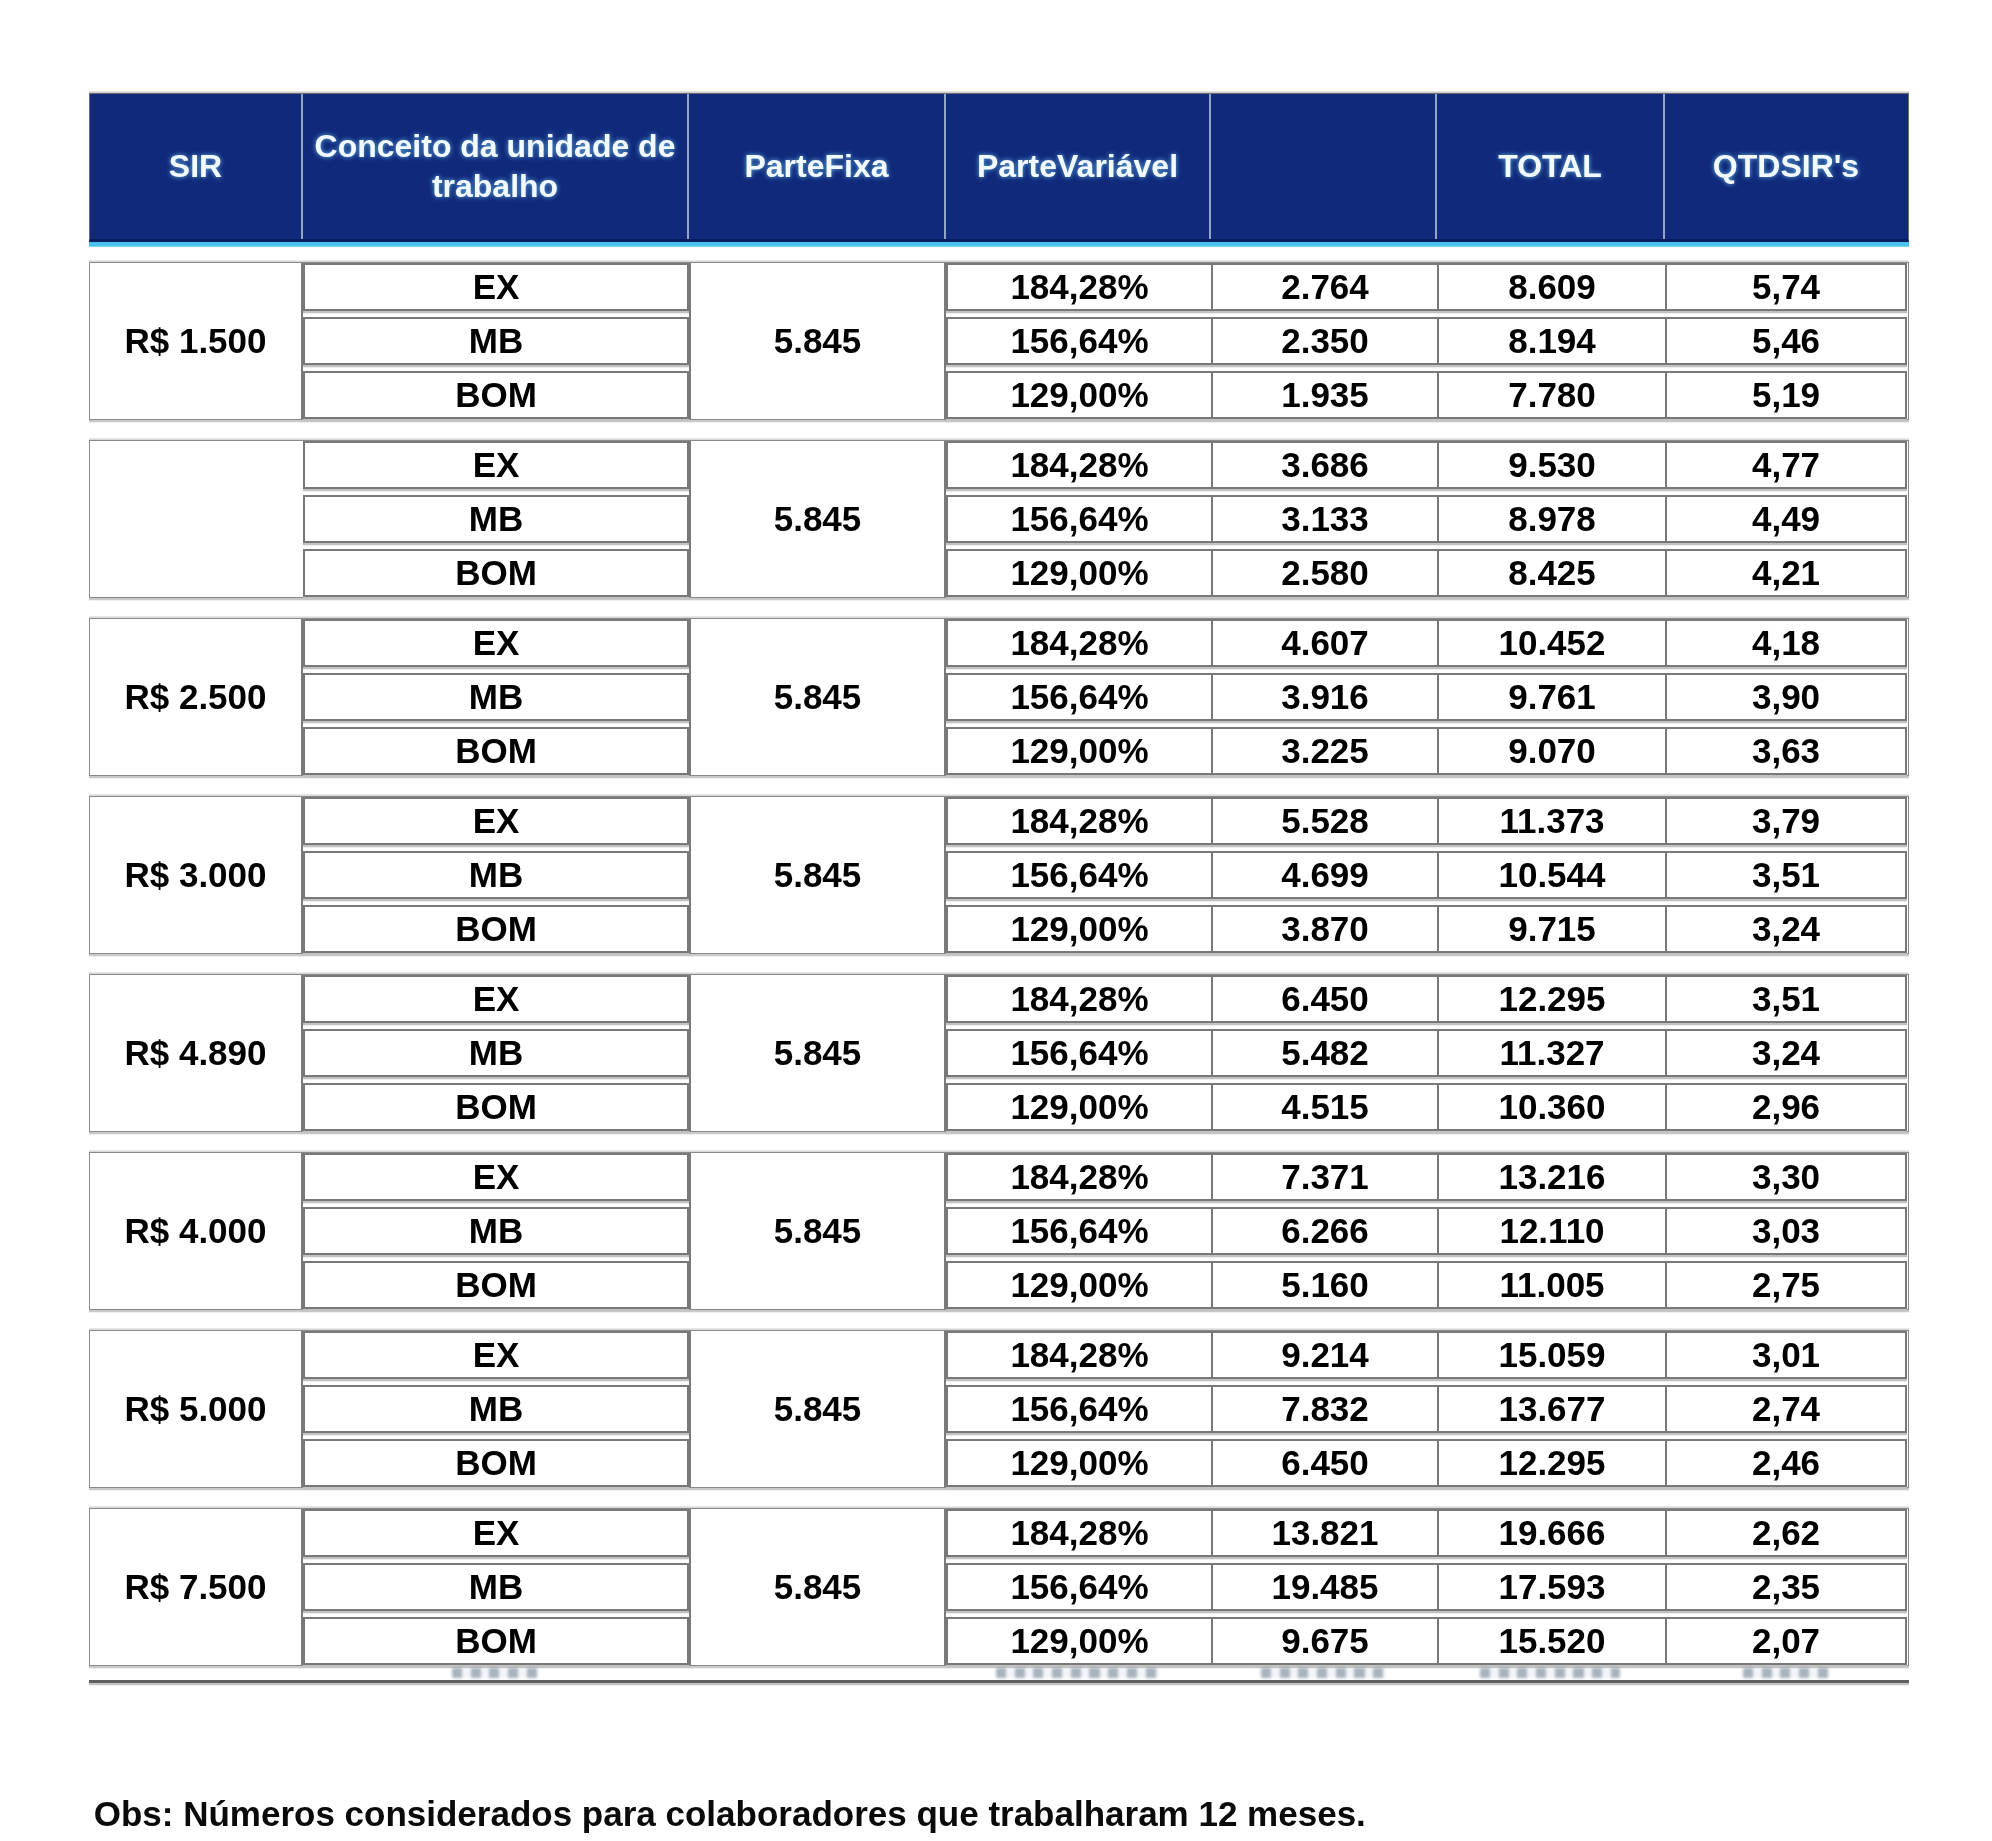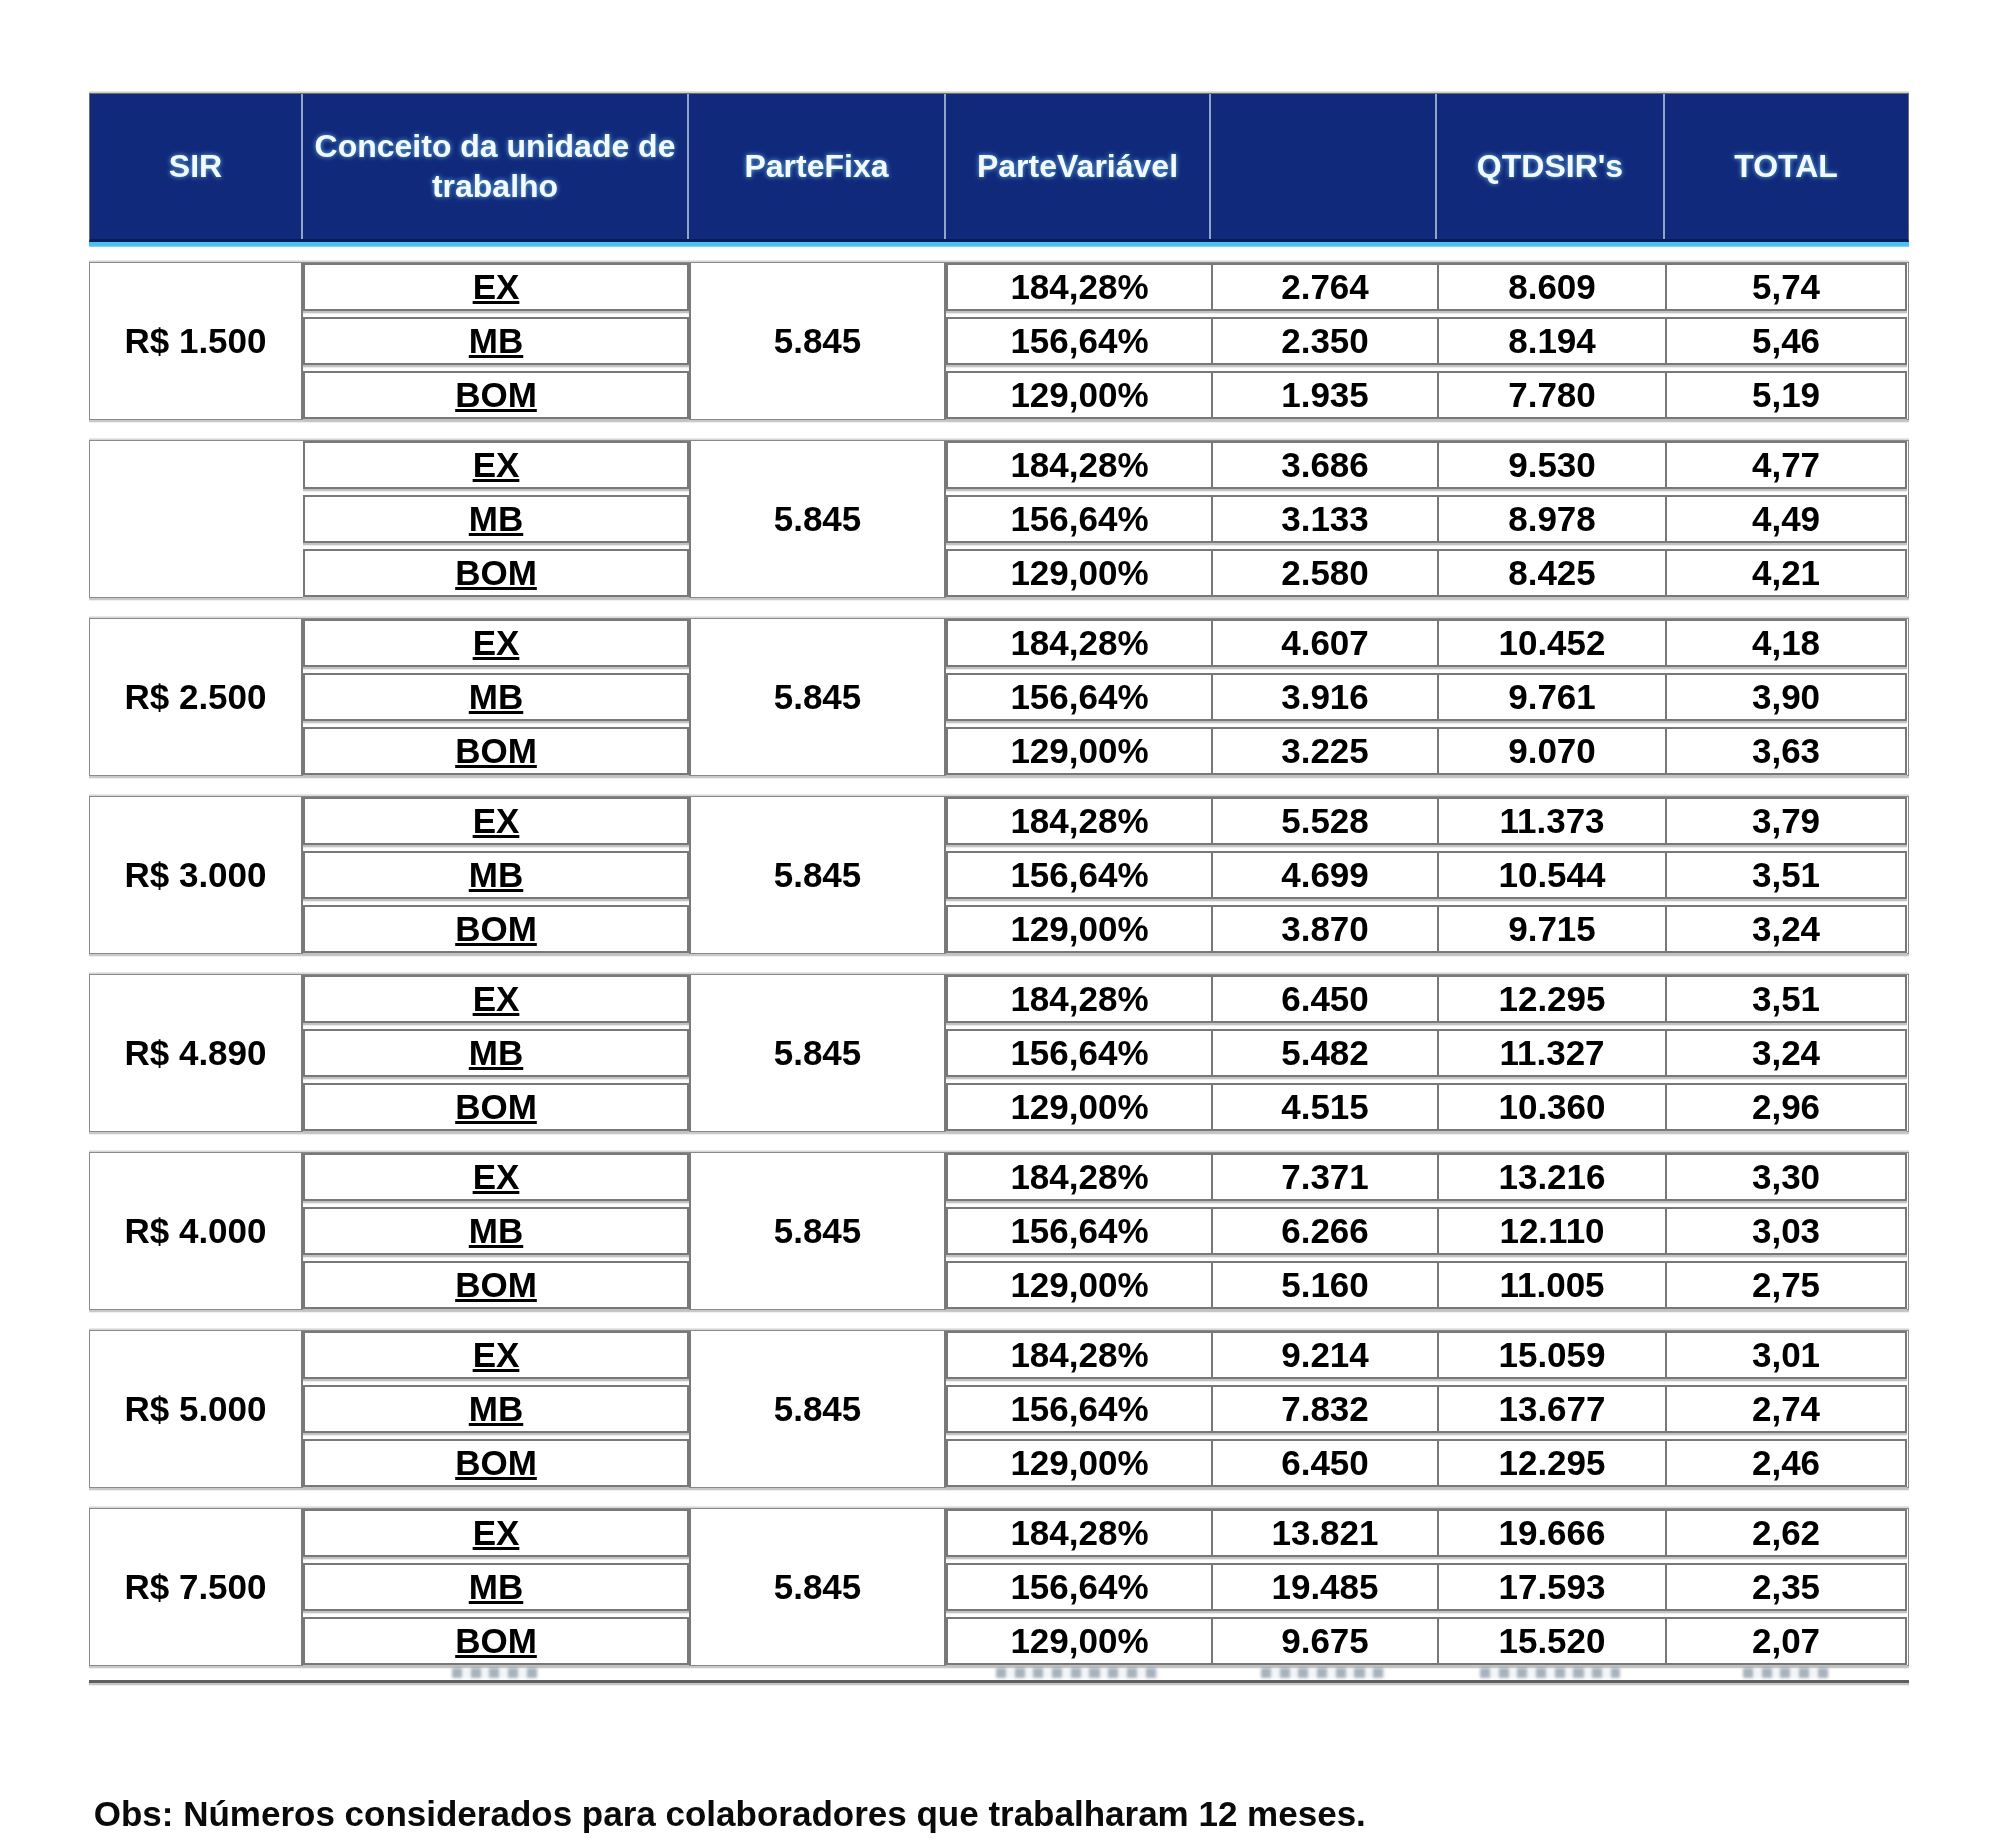--- a/index.html
+++ b/index.html
@@ -55,21 +55,21 @@
     font-size:35px;
     border-left:2.3px solid #7a7a7a; border-right:2.3px solid #7a7a7a;
   }
   .box {
     height:48px; align-self:end;
     border:2.3px solid #787878;
     box-shadow:0 2.3px 0 #c2c2c2;
     display:flex; align-items:center; justify-content:center;
     background:#fff;
   }
-  .concept { grid-column:2; font-size:35px;text-decoration:underline; }
+  .concept { grid-column:2; font-size:35px; }
   .r1 { grid-row:1; } .r2 { grid-row:2; } .r3 { grid-row:3; }
   .datarow { grid-column:4 / 8; justify-content:flex-start; }
   .cv {
     height:100%;
     display:flex; align-items:center; justify-content:center;
     font-size:35px;
   }
   .cv.pct { width:263px; }
   .cv.val { width:226px; border-left:2.3px solid #787878; }
   .cv.tot { width:228px; border-left:2.3px solid #787878; }
@@ -106,22 +106,22 @@
 <body>
 
 <div class="table-wrap">
 
   <div class="thead">
     <div class="th">SIR</div>
     <div class="th">Conceito da unidade de trabalho</div>
     <div class="th">ParteFixa</div>
     <div class="th">ParteVariável</div>
     <div class="th"></div>
+    <div class="th">TOTAL</div>
     <div class="th">QTDSIR's</div>
-    <div class="th">TOTAL</div>
   </div>
 
   <section class="group">
     <div class="sir">R$ 1.500</div>
     <div class="box concept r1">EX</div>
     <div class="box concept r2">MB</div>
     <div class="box concept r3">BOM</div>
     <div class="fixa">5.845</div>
     <div class="box datarow r1">
       <span class="cv pct">184,28%</span>

